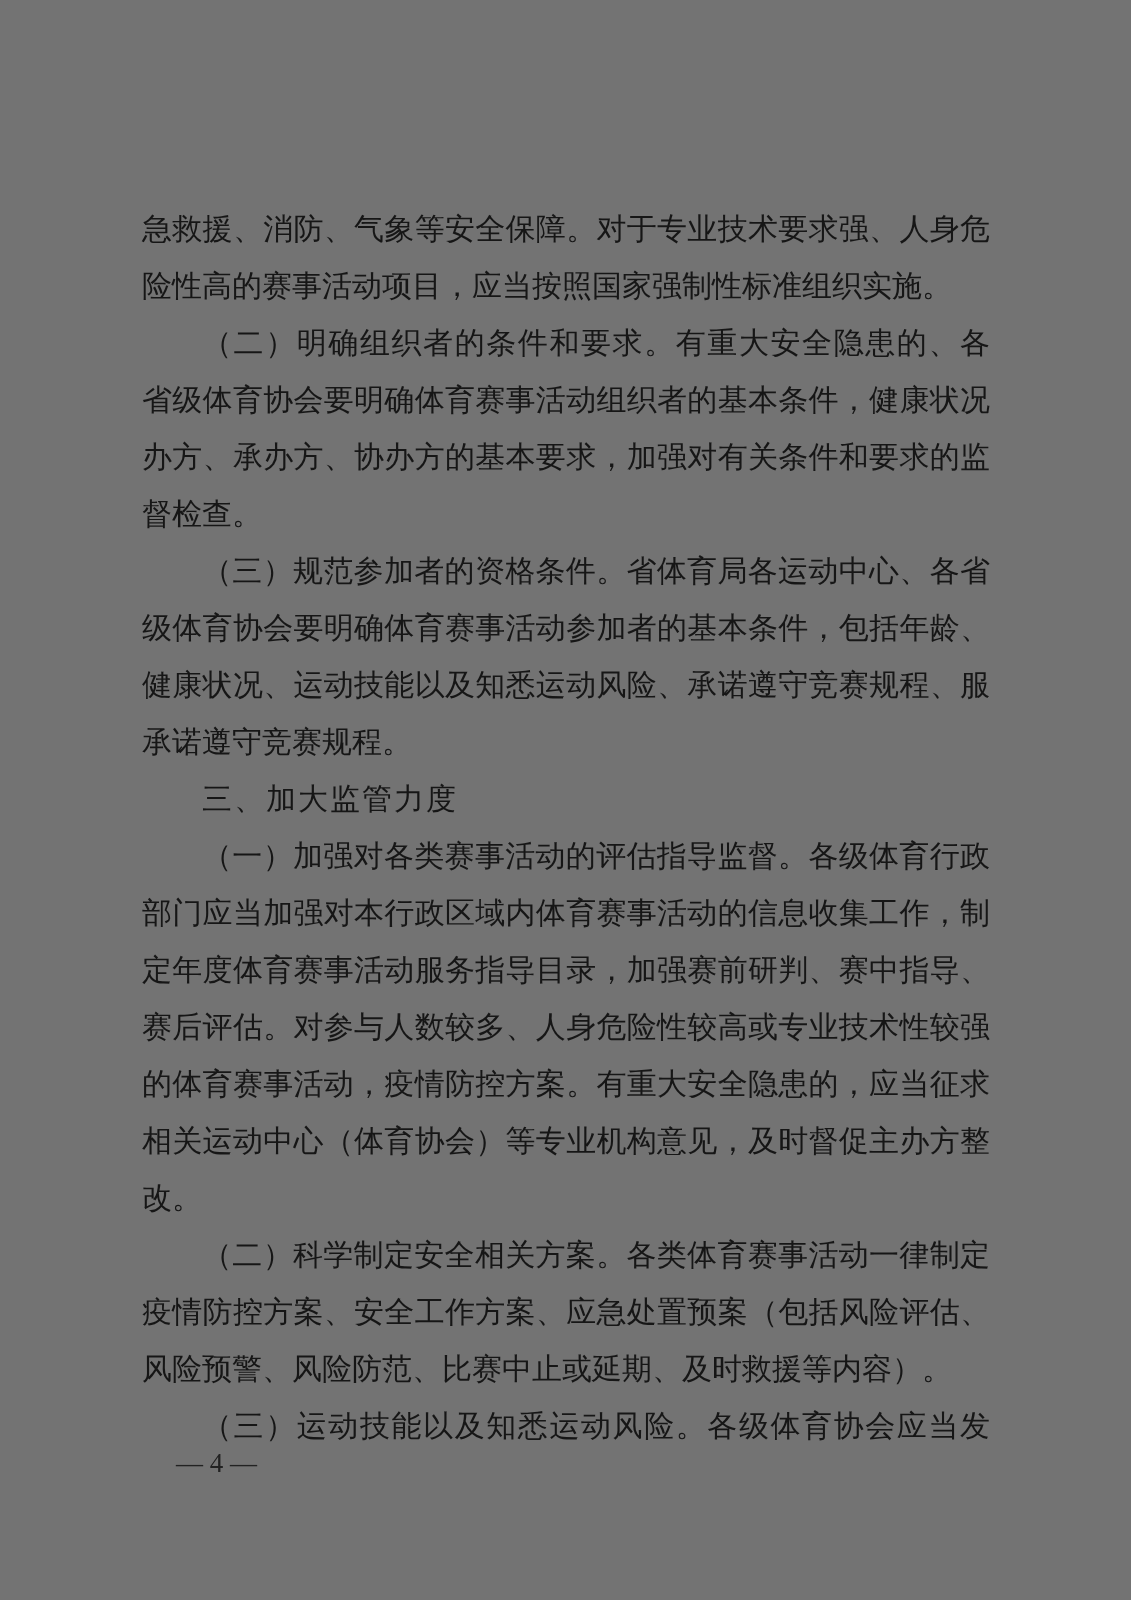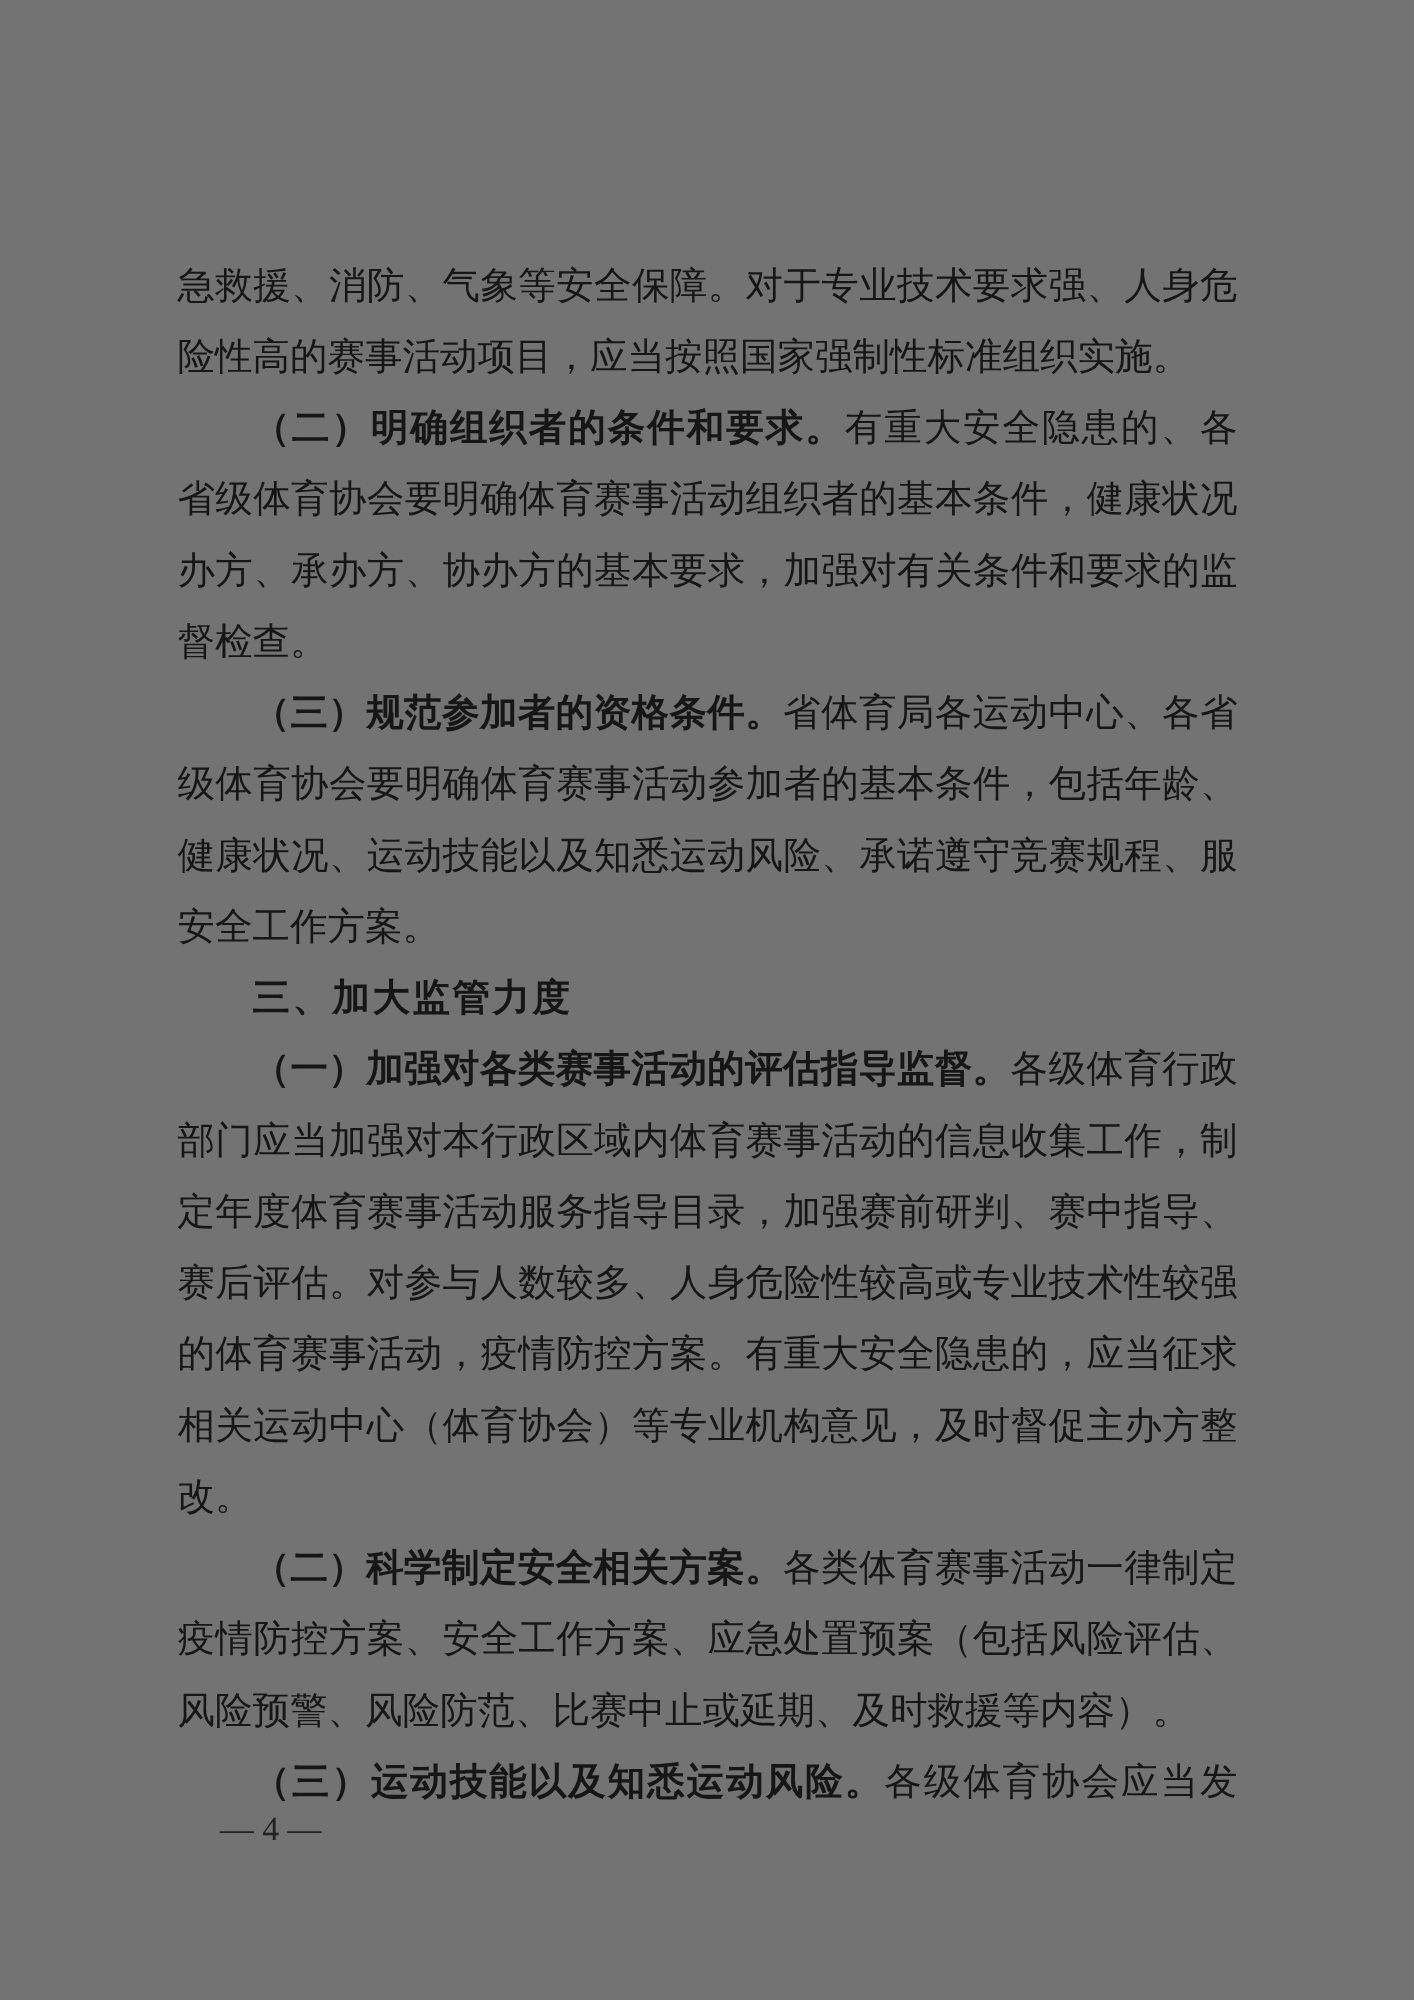--- a/index.html
+++ b/index.html
@@ -31,25 +31,25 @@
     white-space: normal;
   }
   .line.fill {
     text-align-last: justify;
     text-justify: inter-character;
   }
   .line.indent {
     text-indent: 2em;
   }
   .lead {
-    font-weight: bold;
+    font-weight: normal;
   }
   .line.heading .lead {
     font-family: "Liberation Sans", "DejaVu Sans", sans-serif;
-    font-weight: bold;
+    font-weight: normal;
     letter-spacing: 2px;
   }
   .footer {
     position: absolute;
     left: 176px;
     top: 1446px;
     height: 34px;
     line-height: 34px;
     font-size: 27px;
     color: #222222;
@@ -63,21 +63,21 @@
   <div class="text-block">
     <div class="line fill"><span class="lead"></span><span class="body-text">急救援、消防、气象等安全保障。对于专业技术要求强、人身危</span></div>
     <div class="line"><span class="lead"></span><span class="body-text">险性高的赛事活动项目，应当按照国家强制性标准组织实施。</span></div>
     <div class="line fill indent"><span class="lead">（二）明确组织者的条件和要求。</span><span class="body-text">有重大安全隐患的、各</span></div>
     <div class="line fill"><span class="lead"></span><span class="body-text">省级体育协会要明确体育赛事活动组织者的基本条件，健康状况</span></div>
     <div class="line fill"><span class="lead"></span><span class="body-text">办方、承办方、协办方的基本要求，加强对有关条件和要求的监</span></div>
     <div class="line"><span class="lead"></span><span class="body-text">督检查。</span></div>
     <div class="line fill indent"><span class="lead">（三）规范参加者的资格条件。</span><span class="body-text">省体育局各运动中心、各省</span></div>
     <div class="line fill"><span class="lead"></span><span class="body-text">级体育协会要明确体育赛事活动参加者的基本条件，包括年龄、</span></div>
     <div class="line fill"><span class="lead"></span><span class="body-text">健康状况、运动技能以及知悉运动风险、承诺遵守竞赛规程、服</span></div>
-    <div class="line"><span class="lead"></span><span class="body-text">安全工作方案。</span></div>
+    <div class="line"><span class="lead"></span><span class="body-text">承诺遵守竞赛规程。</span></div>
     <div class="line indent heading"><span class="lead">三、加大监管力度</span><span class="body-text"></span></div>
     <div class="line fill indent"><span class="lead">（一）加强对各类赛事活动的评估指导监督。</span><span class="body-text">各级体育行政</span></div>
     <div class="line fill"><span class="lead"></span><span class="body-text">部门应当加强对本行政区域内体育赛事活动的信息收集工作，制</span></div>
     <div class="line fill"><span class="lead"></span><span class="body-text">定年度体育赛事活动服务指导目录，加强赛前研判、赛中指导、</span></div>
     <div class="line fill"><span class="lead"></span><span class="body-text">赛后评估。对参与人数较多、人身危险性较高或专业技术性较强</span></div>
     <div class="line fill"><span class="lead"></span><span class="body-text">的体育赛事活动，疫情防控方案。有重大安全隐患的，应当征求</span></div>
     <div class="line fill"><span class="lead"></span><span class="body-text">相关运动中心（体育协会）等专业机构意见，及时督促主办方整</span></div>
     <div class="line"><span class="lead"></span><span class="body-text">改。</span></div>
     <div class="line fill indent"><span class="lead">（二）科学制定安全相关方案。</span><span class="body-text">各类体育赛事活动一律制定</span></div>
     <div class="line fill"><span class="lead"></span><span class="body-text">疫情防控方案、安全工作方案、应急处置预案（包括风险评估、</span></div>

